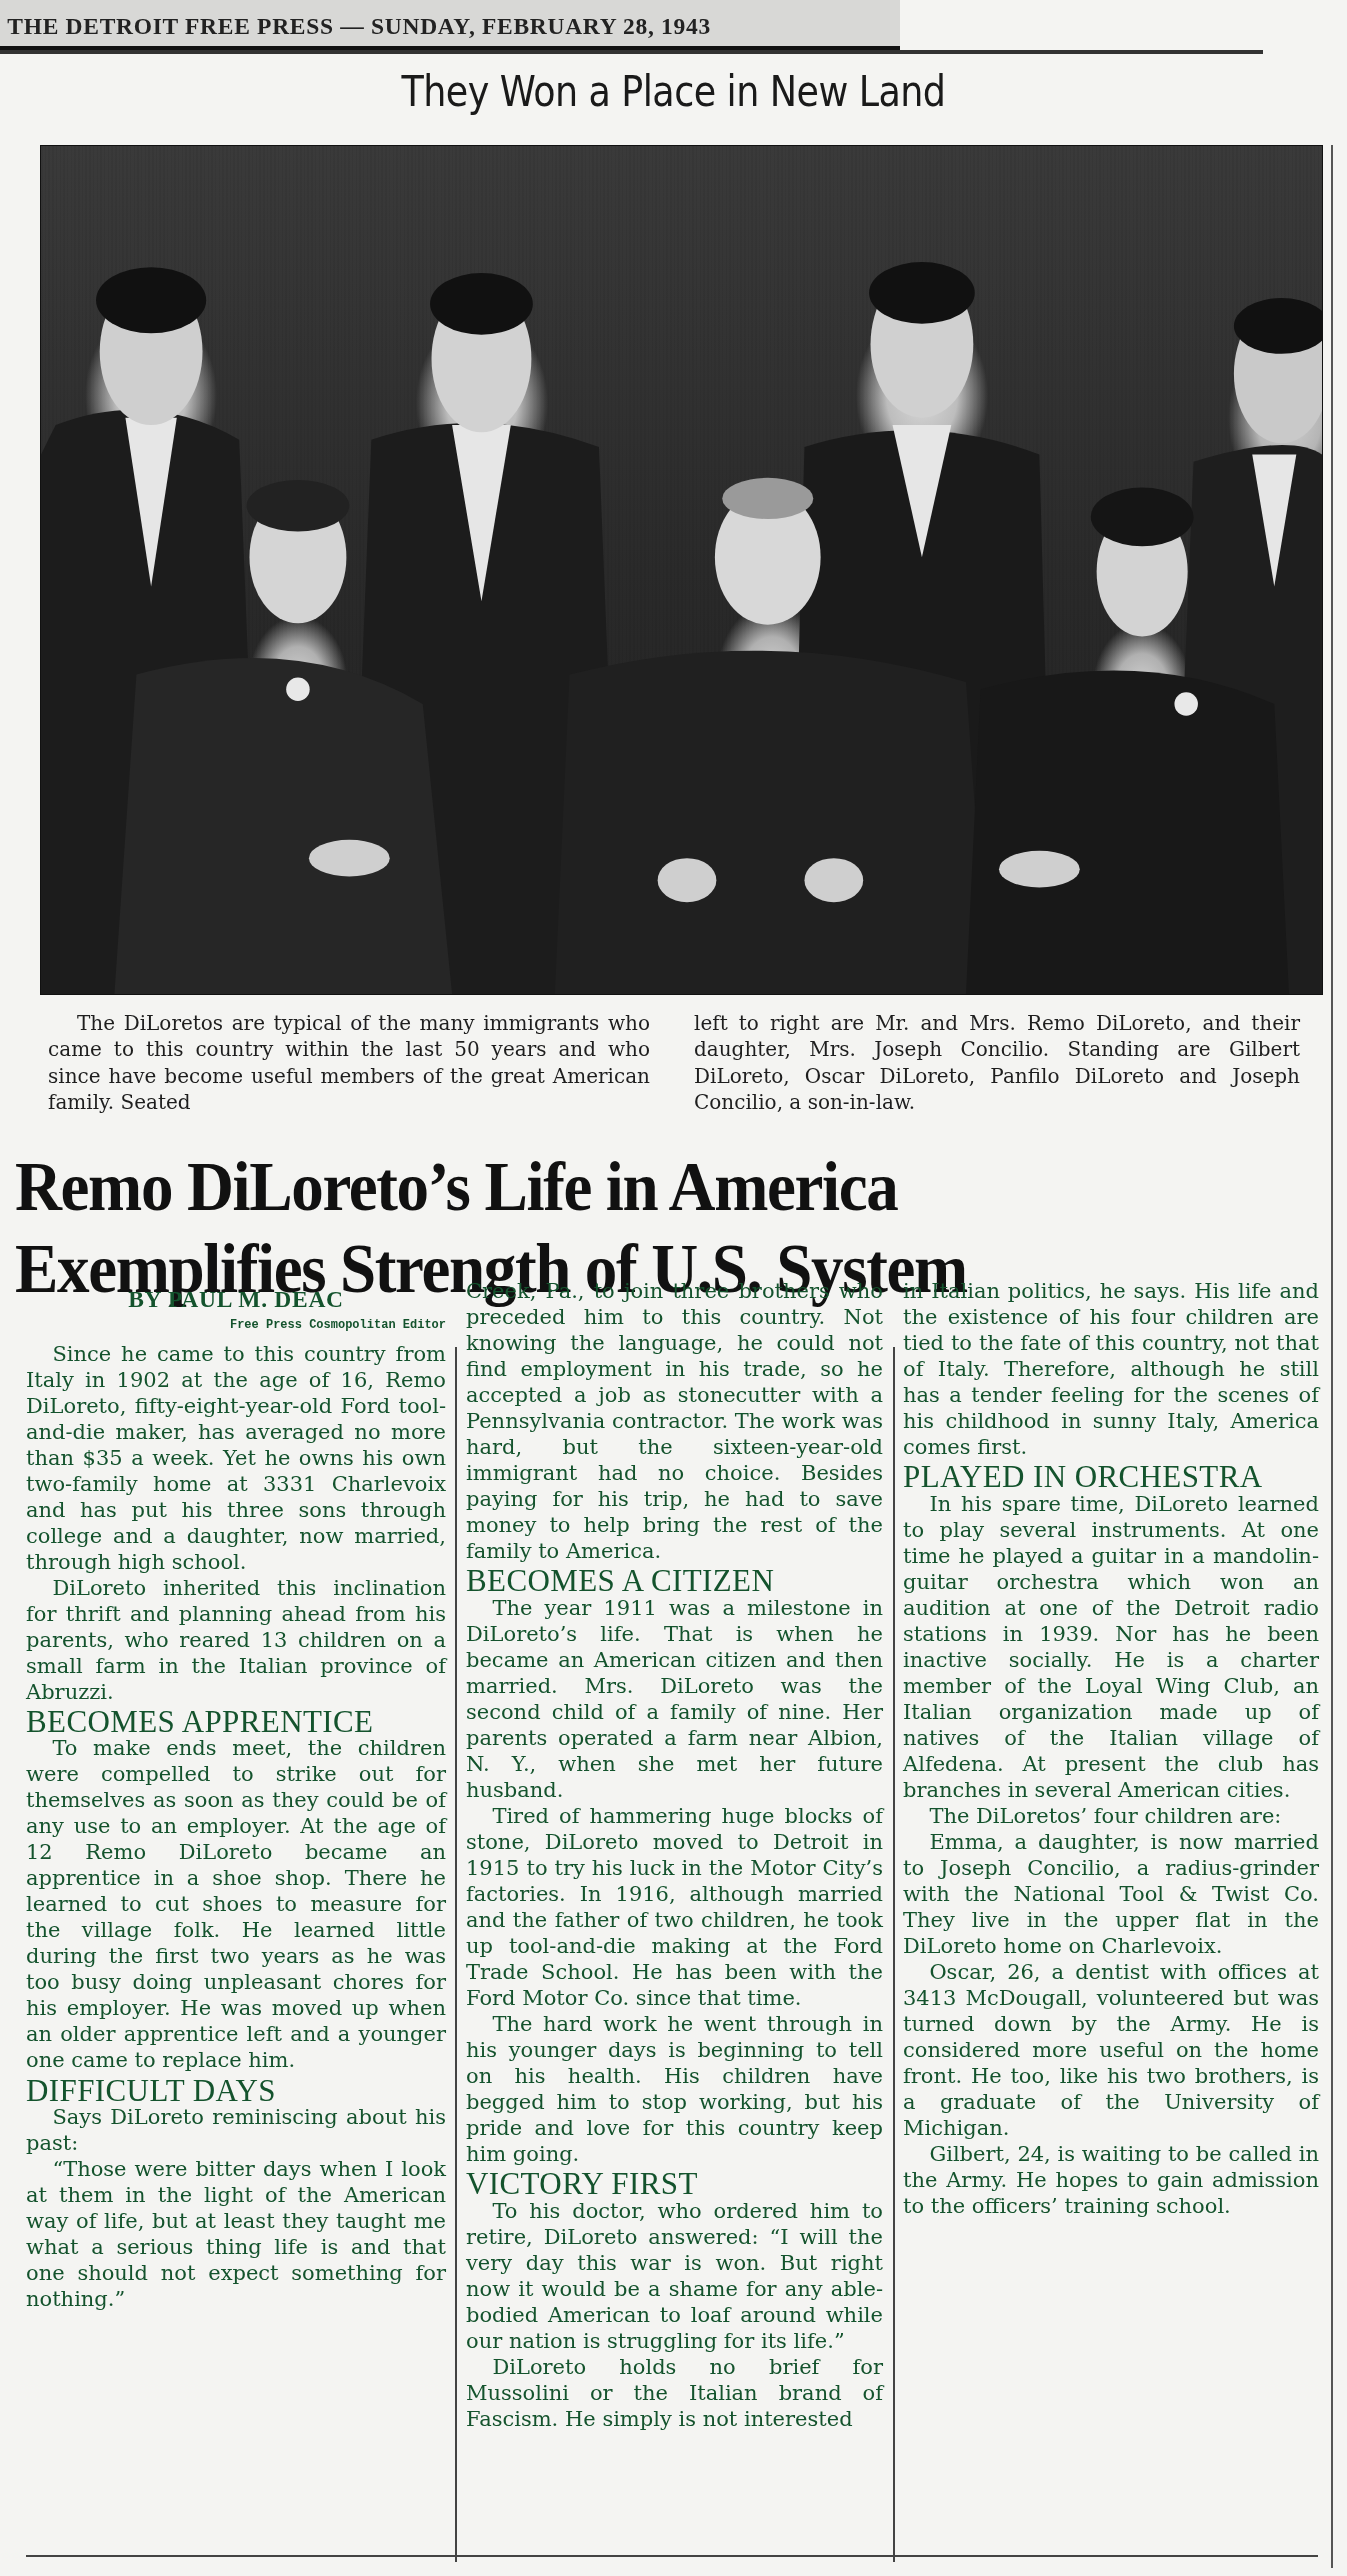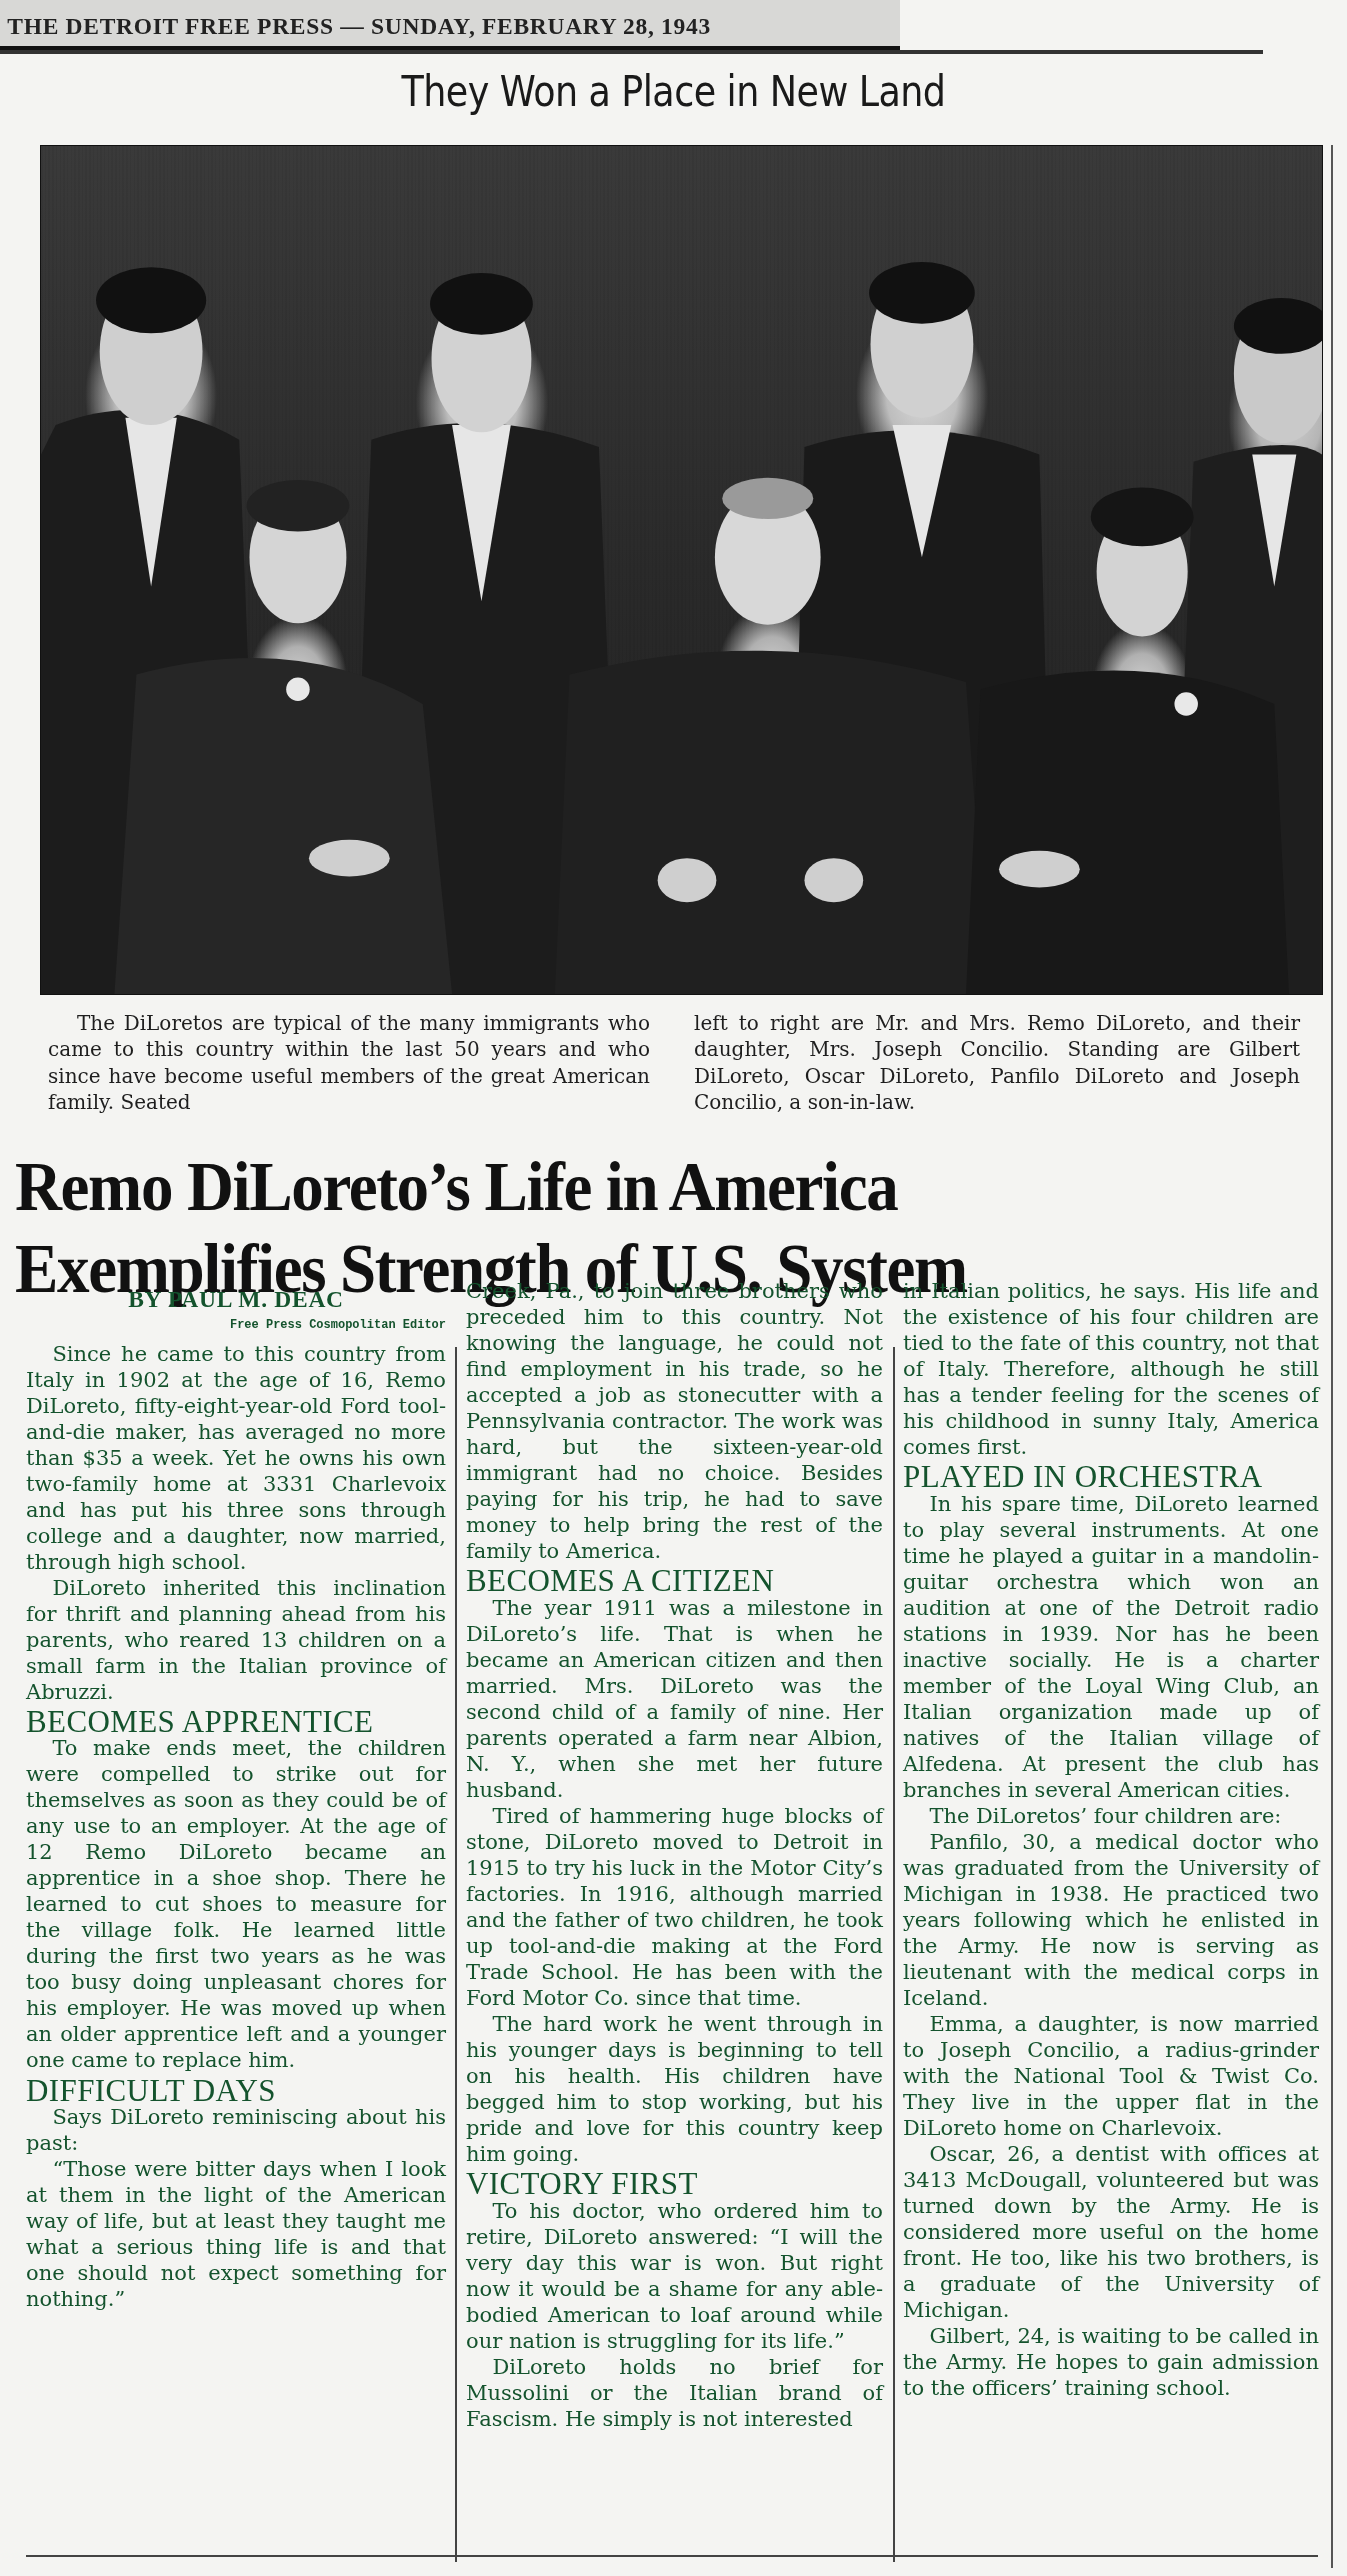--- a/index.html
+++ b/index.html
@@ -171,20 +171,19 @@
   <h3>VICTORY FIRST</h3>
   <p>To his doctor, who ordered him to retire, DiLoreto answered: “I will the very day this war is won. But right now it would be a shame for any able-bodied American to loaf around while our nation is struggling for its life.”</p>
   <p>DiLoreto holds no brief for Mussolini or the Italian brand of Fascism. He simply is not interested</p>
 </div>
 
 <div class="col col3">
   <p class="noindent">in Italian politics, he says. His life and the existence of his four children are tied to the fate of this country, not that of Italy. Therefore, although he still has a tender feeling for the scenes of his childhood in sunny Italy, America comes first.</p>
   <h3>PLAYED IN ORCHESTRA</h3>
   <p>In his spare time, DiLoreto learned to play several instruments. At one time he played a guitar in a mandolin-guitar orchestra which won an audition at one of the Detroit radio stations in 1939. Nor has he been inactive socially. He is a charter member of the Loyal Wing Club, an Italian organization made up of natives of the Italian village of Alfedena. At present the club has branches in several American cities.</p>
   <p>The DiLoretos’ four children are:</p>
-  <p>Panfilo, 30, a medical doctor who was graduated from the University of Michigan in 1938. He practiced two years following which he enlisted in the Army. He now is serving as lieutenant with the medical corps in Iceland.</p>
   <p>Emma, a daughter, is now married to Joseph Concilio, a radius-grinder with the National Tool &amp; Twist Co. They live in the upper flat in the DiLoreto home on Charlevoix.</p>
   <p>Oscar, 26, a dentist with offices at 3413 McDougall, volunteered but was turned down by the Army. He is considered more useful on the home front. He too, like his two brothers, is a graduate of the University of Michigan.</p>
   <p>Gilbert, 24, is waiting to be called in the Army. He hopes to gain admission to the officers’ training school.</p>
 </div>
 
 <div class="bottom-rule"></div>
 
 
 </body></html>

